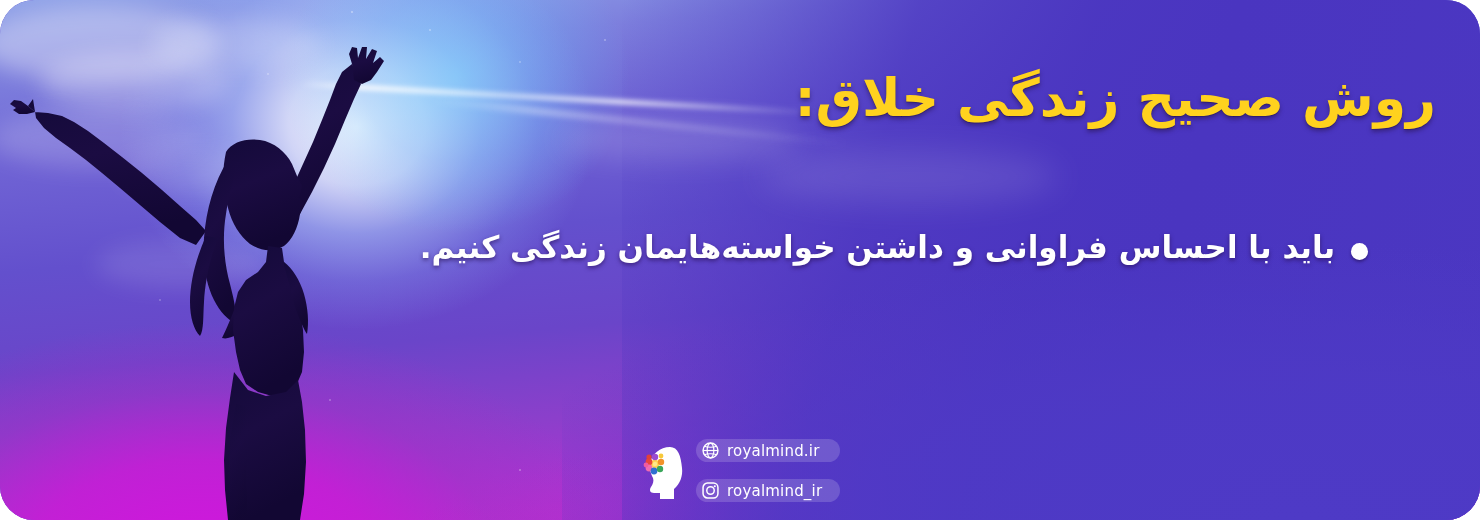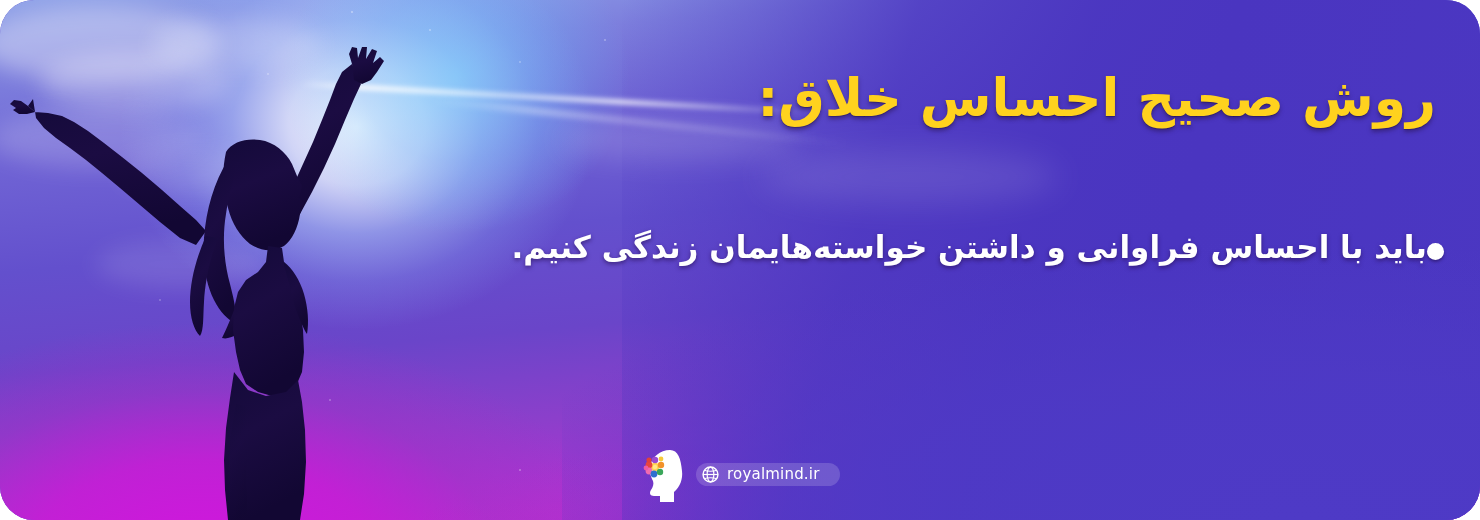--- a/index.html
+++ b/index.html
@@ -122,21 +122,22 @@
     color:#ffd21e;
     letter-spacing:.5px;
     text-shadow:0 3px 4px rgba(40,20,80,.55), 0 1px 0 rgba(0,0,0,.25);
     white-space:nowrap;
   }
   .bullets{
     position:absolute;right:36px;top:228px;
     width:1100px;
   }
   .bullet{
-    display:flex;align-items:flex-start;justify-content:flex-start;
+    display:flex;align-items:flex-start;justify-content:center;
+    gap:16px;
     margin-bottom:42px;
   }
   .dot{
     flex:0 0 auto;
     width:17px;height:17px;border-radius:50%;
     background:#ffffff;
     margin-top:15px;
     box-shadow:0 2px 3px rgba(30,10,70,.5);
   }
   .btext{
@@ -244,21 +245,21 @@
                  L300,520 L304,494 L306,462 L305,430 L302,402 L298,380
                  L286,392 L266,396 L248,390 Z"></path>
 
         <path d="M236,404 L230,440 L228,478 L230,520 L248,520 L246,478 L248,440 L252,408 Z" opacity="0.55"></path>
       </g>
     </svg>
   </div>
 
   <div class="content">
 
-    <div class="title">روش صحیح احساس خلاق:</div>
+    <div class="title">روش صحیح زندگی خلاق:</div>
 
     <div class="bullets">
       <div class="bullet">
         <span class="dot"></span>
         <span class="btext">باید با احساس فراوانی و داشتن خواسته‌هایمان زندگی کنیم.</span>
       </div>
     </div>
 
     <div class="brand">
 
@@ -291,18 +292,28 @@
               <circle cx="12" cy="12" r="9.4" fill="none" stroke="#ffffff" stroke-width="1.8"></circle>
               <ellipse cx="12" cy="12" rx="4.2" ry="9.4" fill="none" stroke="#ffffff" stroke-width="1.5"></ellipse>
               <line x1="2.6" y1="12" x2="21.4" y2="12" stroke="#ffffff" stroke-width="1.5"></line>
               <path d="M4.4 6.6 C7.6 8.4 16.4 8.4 19.6 6.6" fill="none" stroke="#ffffff" stroke-width="1.3"></path>
               <path d="M4.4 17.4 C7.6 15.6 16.4 15.6 19.6 17.4" fill="none" stroke="#ffffff" stroke-width="1.3"></path>
             </svg>
           </span>
           <span class="pill-text">royalmind.ir</span>
         </div>
 
+        <div class="pill">
+          <span class="pill-icon">
+            <svg viewBox="0 0 24 24" xmlns="http://www.w3.org/2000/svg" aria-hidden="true">
+              <rect x="2.6" y="2.6" width="18.8" height="18.8" rx="5.6" fill="none" stroke="#ffffff" stroke-width="1.9"></rect>
+              <circle cx="12" cy="12" r="4.7" fill="none" stroke="#ffffff" stroke-width="1.9"></circle>
+              <circle cx="17.4" cy="6.6" r="1.35" fill="#ffffff"></circle>
+            </svg>
+          </span>
+          <span class="pill-text">royalmind_ir</span>
+        </div>
 
       </div>
     </div>
 
   </div>
 </div>
 
 </body></html>

